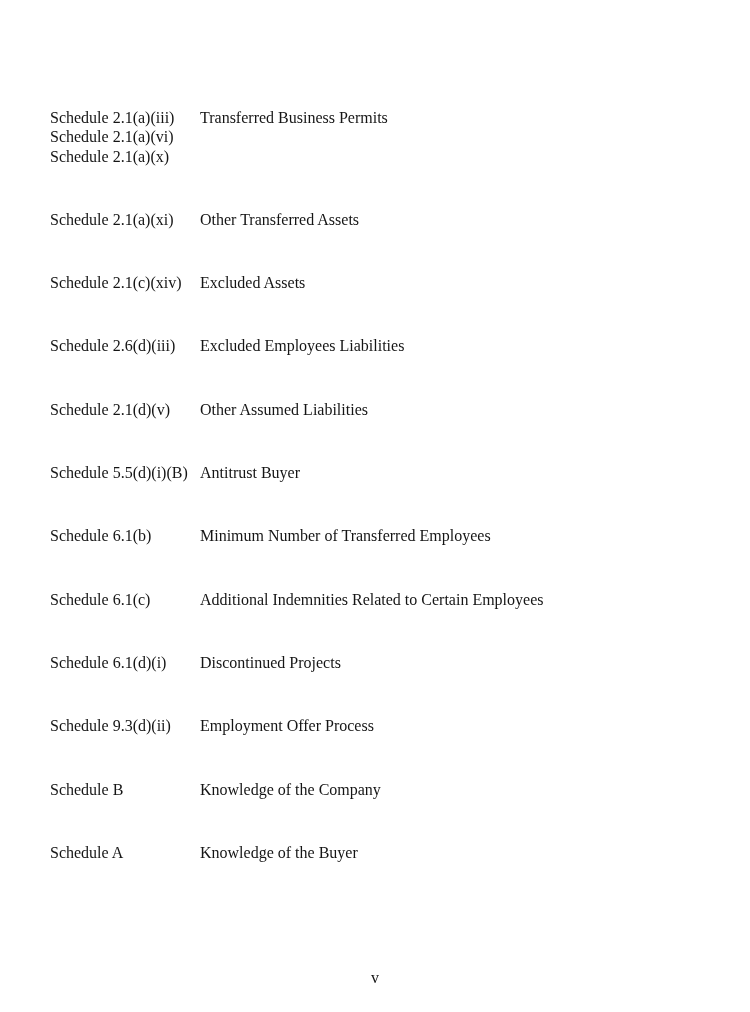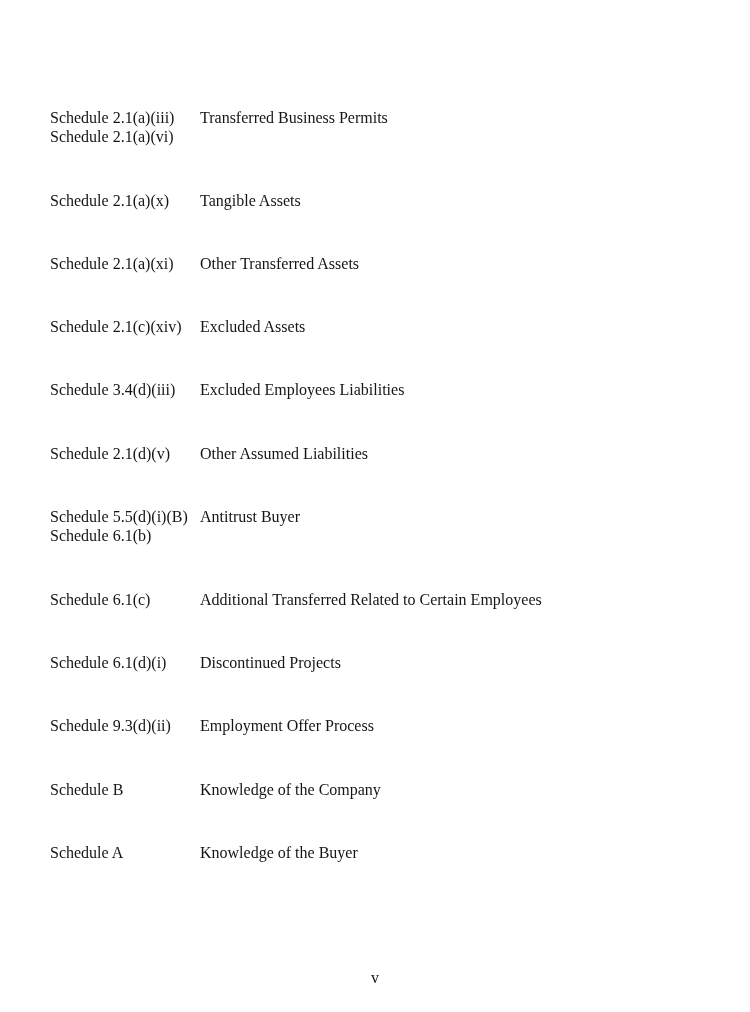--- a/index.html
+++ b/index.html
@@ -58,55 +58,55 @@
       <span class="label">Schedule 2.1(a)(iii)</span>
       <span class="desc">Transferred Business Permits</span>
     </div>
 
     <div class="row">
       <span class="label">Schedule 2.1(a)(vi)</span>
     </div>
 
     <div class="row">
       <span class="label">Schedule 2.1(a)(x)</span>
-      <span class="desc">Tangible Assets</span>
     </div>
 
     <div class="row">
       <span class="label">Schedule 2.1(a)(xi)</span>
       <span class="desc">Other Transferred Assets</span>
     </div>
 
     <div class="row">
       <span class="label">Schedule 2.1(c)(xiv)</span>
       <span class="desc">Excluded Assets</span>
     </div>
 
     <div class="row">
-      <span class="label">Schedule 3.4(d)(iii)</span>
+      <span class="label">Schedule 2.6(d)(iii)</span>
       <span class="desc">Excluded Employees Liabilities</span>
     </div>
 
     <div class="row">
       <span class="label">Schedule 2.1(d)(v)</span>
       <span class="desc">Other Assumed Liabilities</span>
     </div>
 
     <div class="row">
       <span class="label">Schedule 5.5(d)(i)(B)</span>
       <span class="desc">Antitrust Buyer</span>
     </div>
 
     <div class="row">
       <span class="label">Schedule 6.1(b)</span>
+      <span class="desc">Minimum Number of Transferred Employees</span>
     </div>
 
     <div class="row">
       <span class="label">Schedule 6.1(c)</span>
-      <span class="desc">Additional Transferred Related to Certain Employees</span>
+      <span class="desc">Additional Indemnities Related to Certain Employees</span>
     </div>
 
     <div class="row">
       <span class="label">Schedule 6.1(d)(i)</span>
       <span class="desc">Discontinued Projects</span>
     </div>
 
     <div class="row">
       <span class="label">Schedule 9.3(d)(ii)</span>
       <span class="desc">Employment Offer Process</span>

